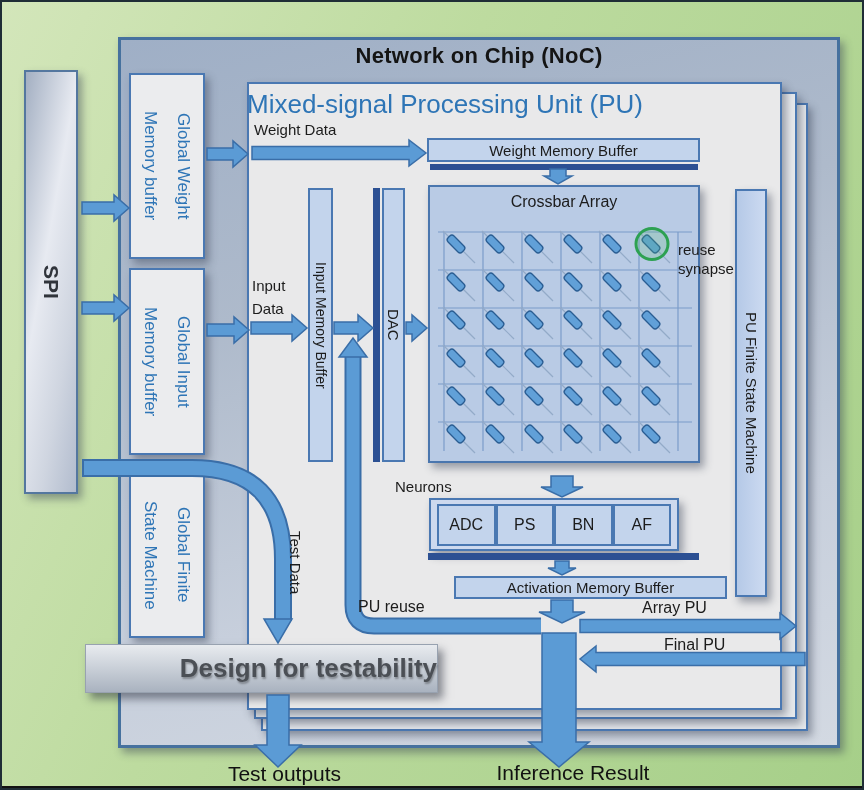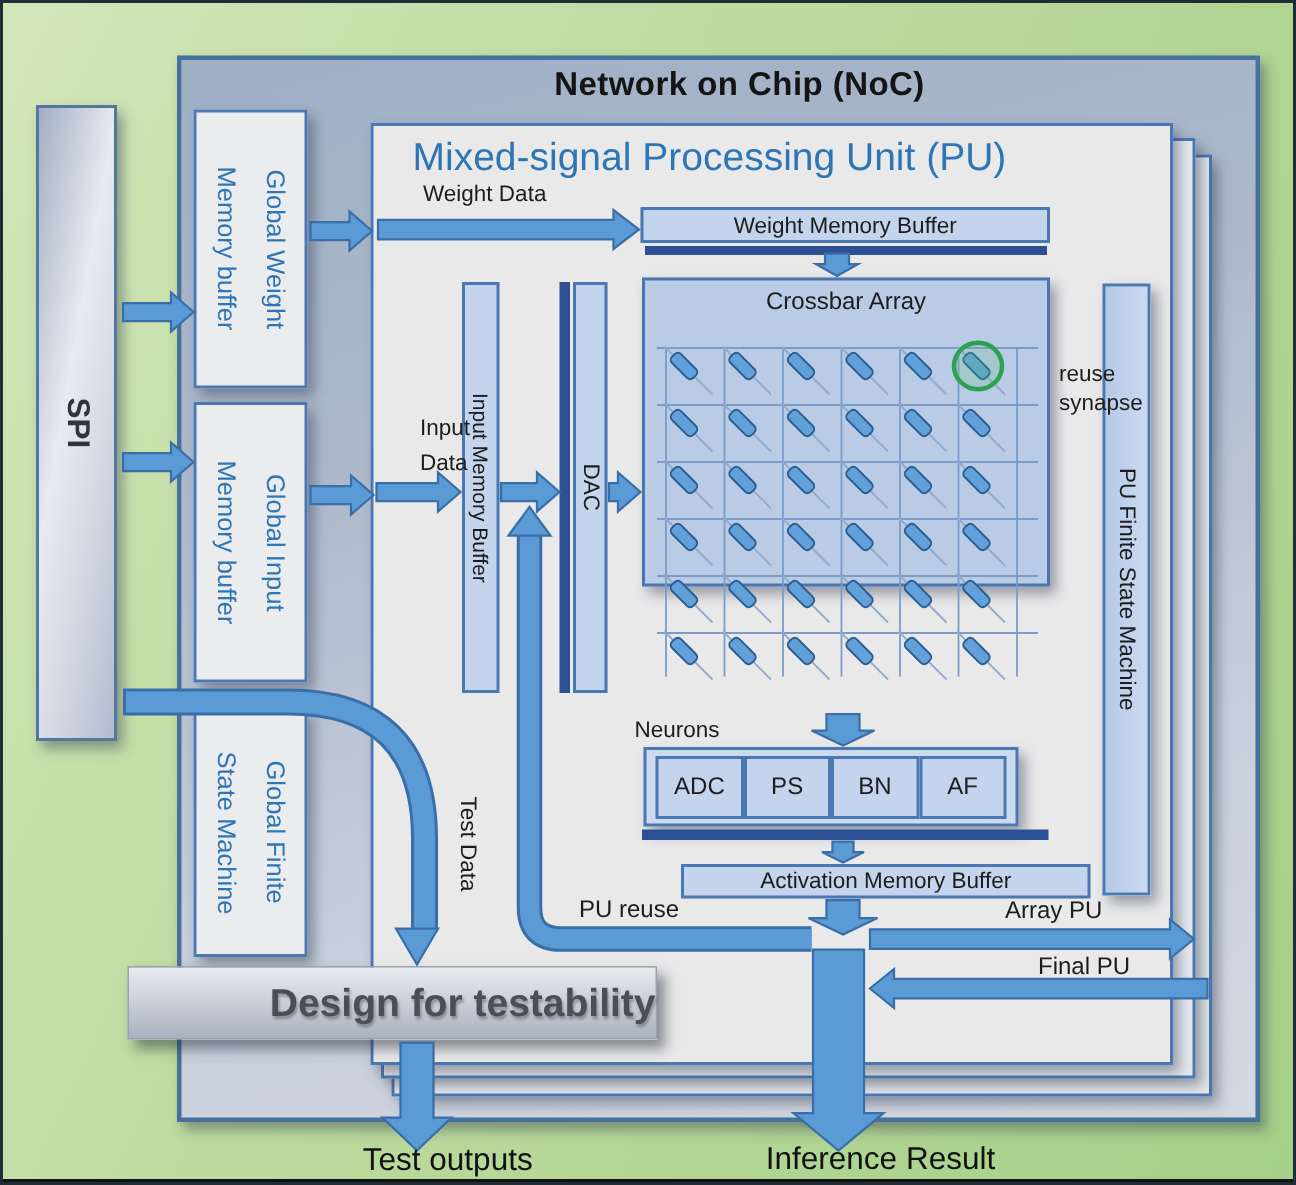--- a/index.html
+++ b/index.html
@@ -46,21 +46,21 @@
   #pu { left:245px; top:80px; width:535px; height:628px;
     background:#e9e9ea; border:2px solid #4a78b2; }
   #pu-title { left:245px; top:87px; width:535px; text-align:left;
     font-size:26px; color:var(--blue-text); }
   
   .lblue { background:#c3d4ec; border:2px solid #4a78b2; }
   #wmb { left:425px; top:136px; width:273px; height:24px; font-size:15px;
     display:flex; align-items:center; justify-content:center; }
   .navybar { background:var(--navy); }
   #navy1 { left:428px; top:162px; width:268px; height:6px; }
-  #crossbar { left:426px; top:183px; width:272px; height:206px;
+  #crossbar { left:426px; top:183px; width:272px; height:278px;
     background:#b9cbe5; border:2px solid #4a76ae; }
   #crossbar-title { width:100%; top:6px; text-align:center; font-size:16px; }
   #crossbar-grid { position:absolute; left:0; top:0; }
   #imb { left:306px; top:186px; width:25px; height:274px; }
   #imb .vtext, #dac .vtext { font-size:14px; color:#1c1c1c; }
   #dac-accent { left:371px; top:186px; width:7px; height:274px; }
   #dac { left:380px; top:186px; width:23px; height:274px; }
   #dac .vtext { font-size:15px; }
   #pufsm { left:733px; top:187px; width:32px; height:408px;
     background:linear-gradient(90deg,#b5c9e7,#ccdaf1); }
@@ -94,21 +94,21 @@
   .big-lbl { font-size:21px; color:#111; text-align:center; }
   #lbl-test-outputs { left:205px; top:760px; width:155px; }
   #lbl-inference { left:466px; top:759px; width:210px; }
   
   #bottom-line { left:0; top:784px; width:864px; height:4px; background:#121212; }
   
   #overlay { left:0; top:0; width:864px; height:790px; pointer-events:none; z-index:40; }
   .arrow { fill:var(--arrow-fill); stroke:var(--arrow-stroke); stroke-width:1.5; }
   .arrow-under { fill:none; stroke:var(--arrow-stroke); }
   .arrow-over { fill:none; stroke:var(--arrow-fill); }
-  .lbl, .big-lbl, #noc-title, #pu-title { position:absolute; z-index:50;padding-left:28px; }
+  .lbl, .big-lbl, #noc-title, #pu-title { position:absolute; z-index:50; }
 </style>
 </head>
 <body>
 
 <div id="stage" style="--arrow-fill: #5b9bd5; --arrow-stroke: #3a6ea8; --navy: #2c5093; --box-border: #4a78b2; --blue-text: #2e75b6; --green-circle: #2da152;">
 
   <div id="noc" class="abs shadow"></div>
   <div id="noc-title">Network on Chip (NoC)</div>
 
   <div id="spi" class="abs vcenter shadow">

